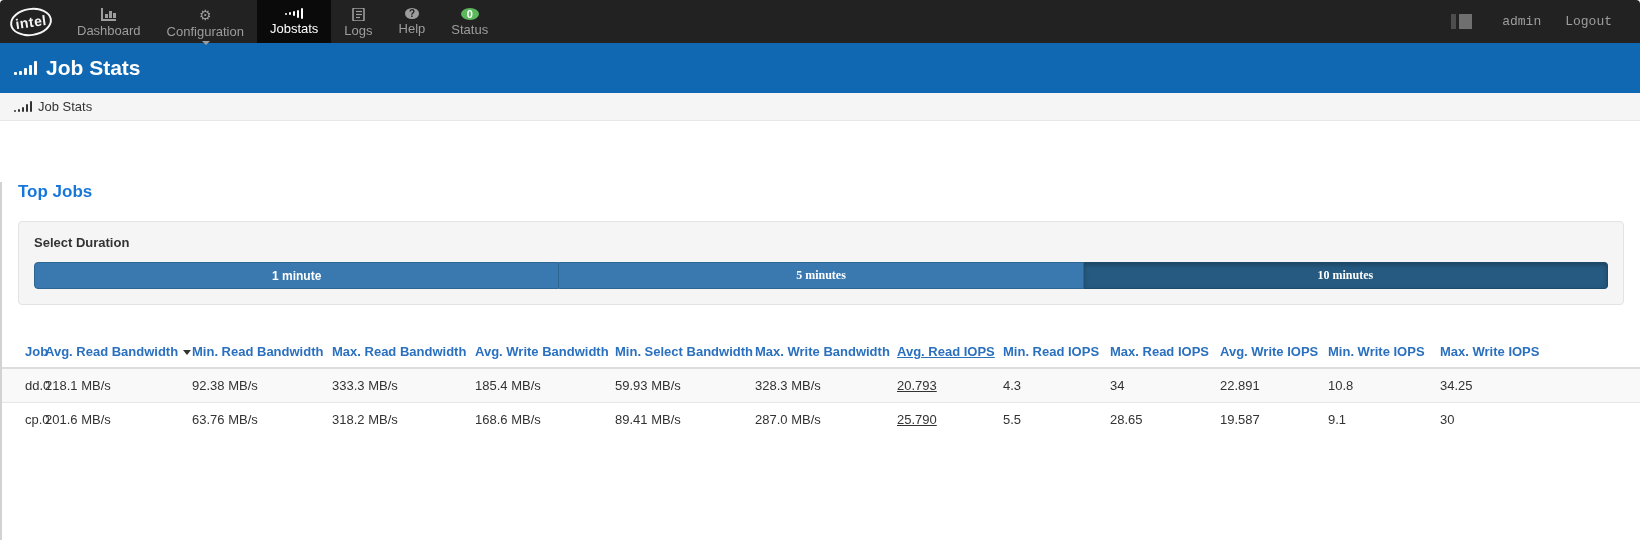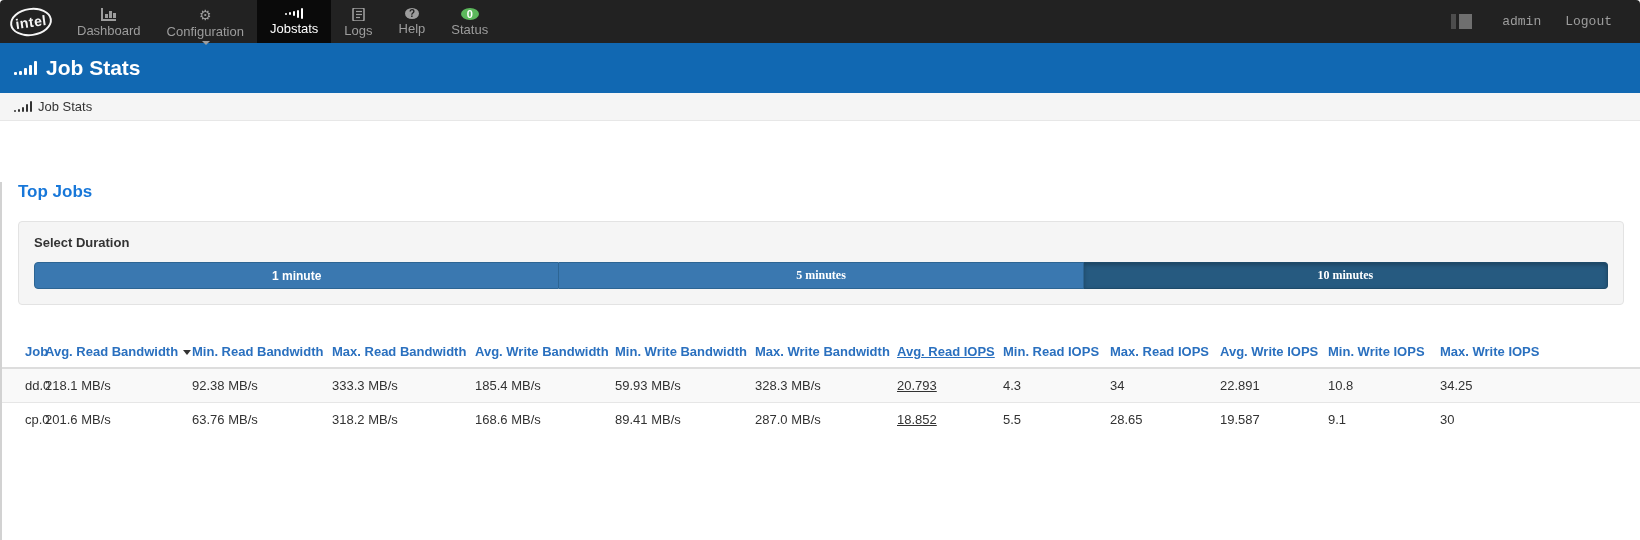--- a/index.html
+++ b/index.html
@@ -210,21 +210,21 @@
   </div>
 
   <table class="jobs-table">
     <thead>
       <tr>
           <th>Job</th>
           <th>Avg. Read Bandwidth<span class="sort-caret"></span></th>
           <th>Min. Read Bandwidth</th>
           <th>Max. Read Bandwidth</th>
           <th>Avg. Write Bandwidth</th>
-          <th>Min. Write Bandwidth</th>
+          <th>Min. Select Bandwidth</th>
           <th>Max. Write Bandwidth</th>
           <th>Avg. Read IOPS</th>
           <th>Min. Read IOPS</th>
           <th>Max. Read IOPS</th>
           <th>Avg. Write IOPS</th>
           <th>Min. Write IOPS</th>
           <th>Max. Write IOPS</th>
         </tr>
     </thead>
     <tbody>
@@ -244,21 +244,21 @@
           <td>34.25</td>
         </tr>
         <tr>
           <td>cp.0</td>
           <td>201.6 MB/s</td>
           <td>63.76 MB/s</td>
           <td>318.2 MB/s</td>
           <td>168.6 MB/s</td>
           <td>89.41 MB/s</td>
           <td>287.0 MB/s</td>
-          <td>18.852</td>
+          <td>25.790</td>
           <td>5.5</td>
           <td>28.65</td>
           <td>19.587</td>
           <td>9.1</td>
           <td>30</td>
         </tr>
       </tbody>
   </table>
 
 </div>

